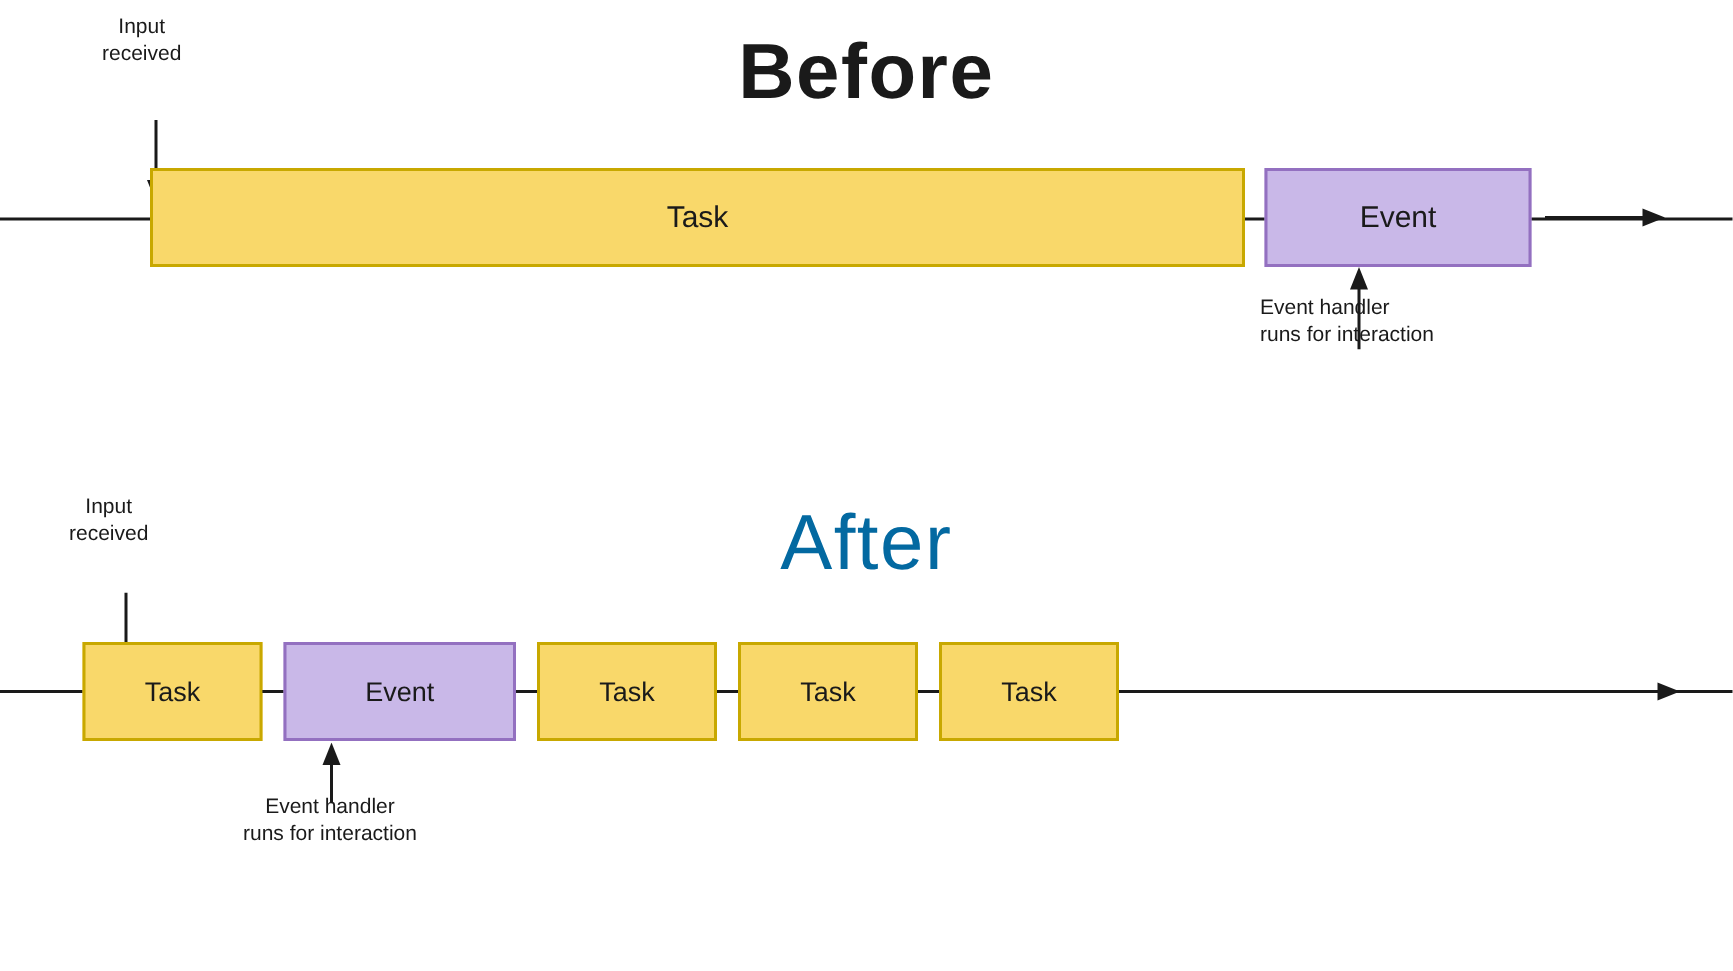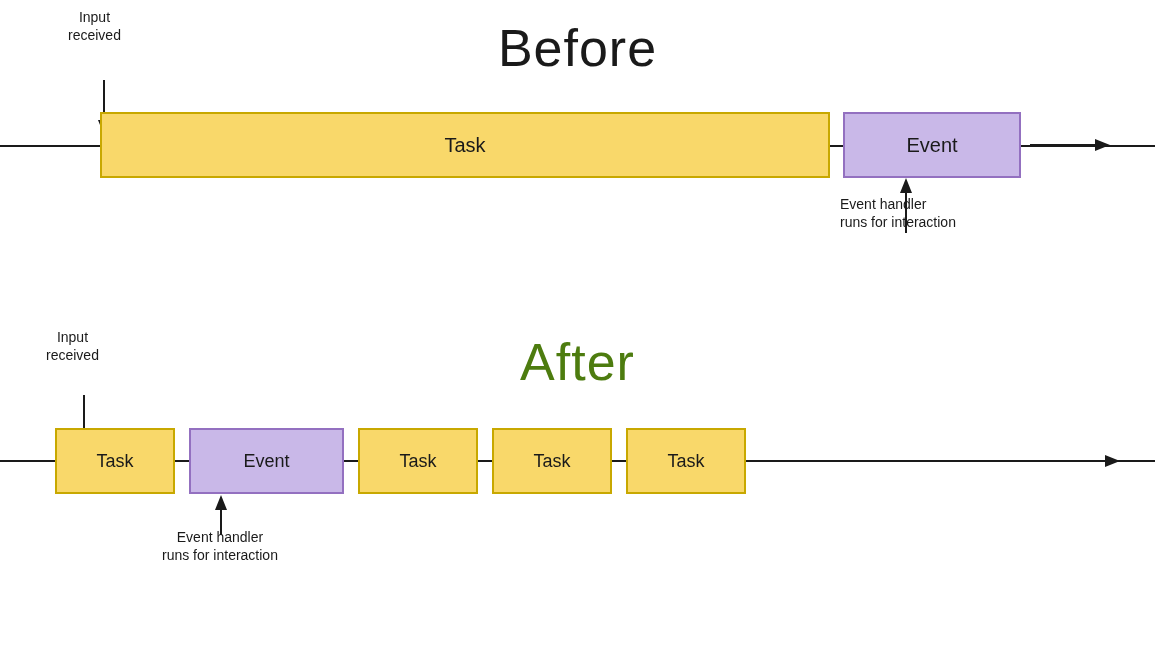--- a/index.html
+++ b/index.html
@@ -18,21 +18,21 @@
       position: relative;
     }
 
     
     .before-title {
       position: absolute;
       top: 18px;
       left: 50%;
       transform: translateX(-50%);
       font-size: 52px;
-      font-weight: 400;
+      font-weight: 700;
       color: #1a1a1a;
       letter-spacing: 1px;
       text-align: right;
     }
 
     
     .input-label-before {
       position: absolute;
       top: 8px;
       left: 68px;
@@ -124,21 +124,21 @@
     }
 
     
     .after-title {
       position: absolute;
       top: 332px;
       left: 50%;
       transform: translateX(-50%);
       font-size: 52px;
       font-weight: 400;
-      color: #4d7c0f;
+      color: #0369a1;
       letter-spacing: 1px;
     }
 
     
     .input-label-after {
       position: absolute;
       top: 328px;
       left: 46px;
       font-size: 14px;
       color: #1a1a1a;

